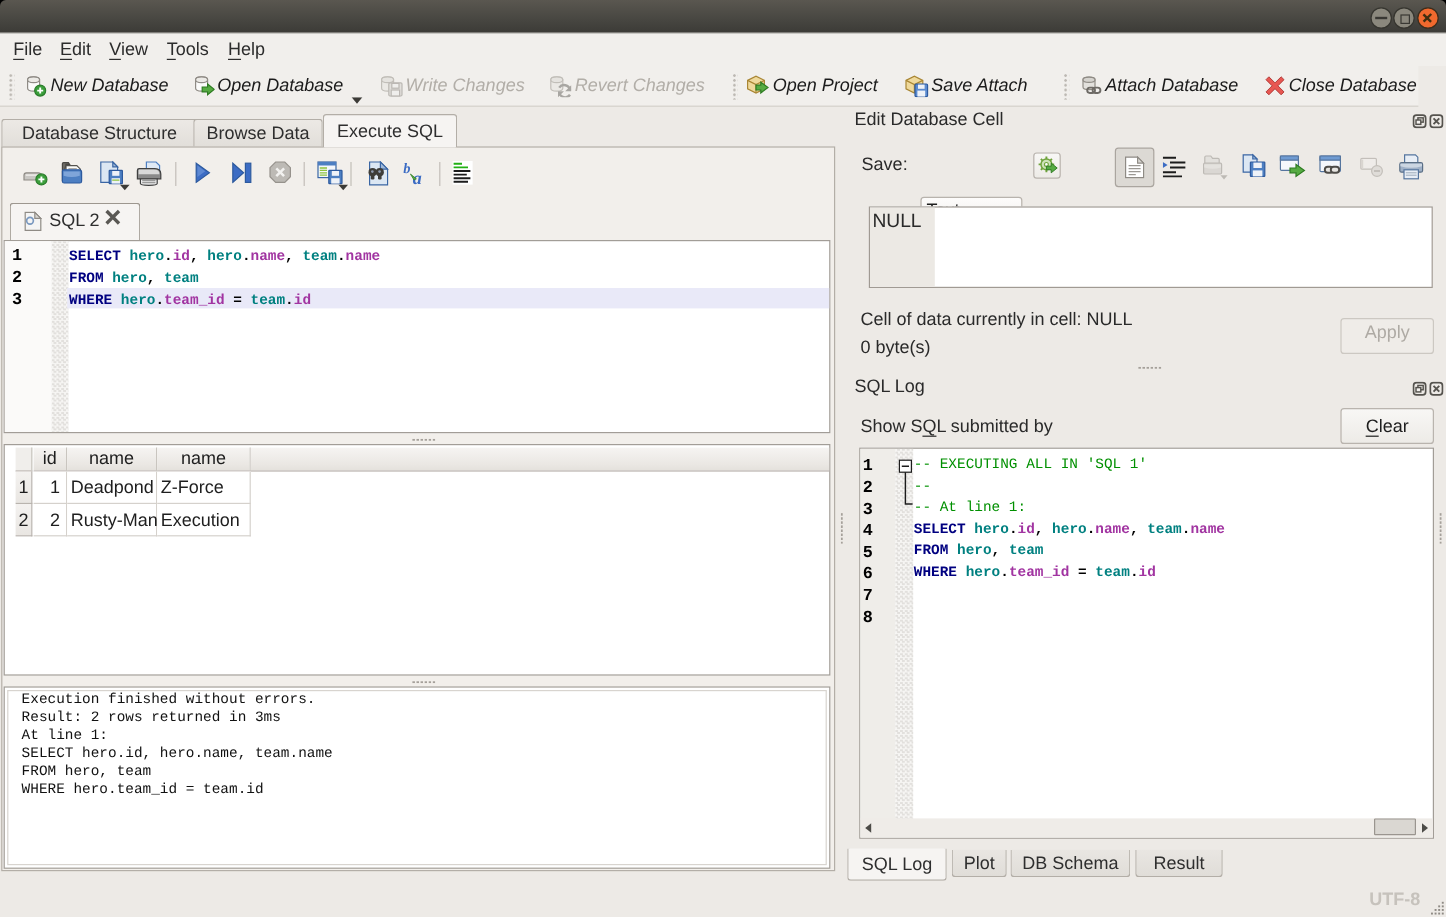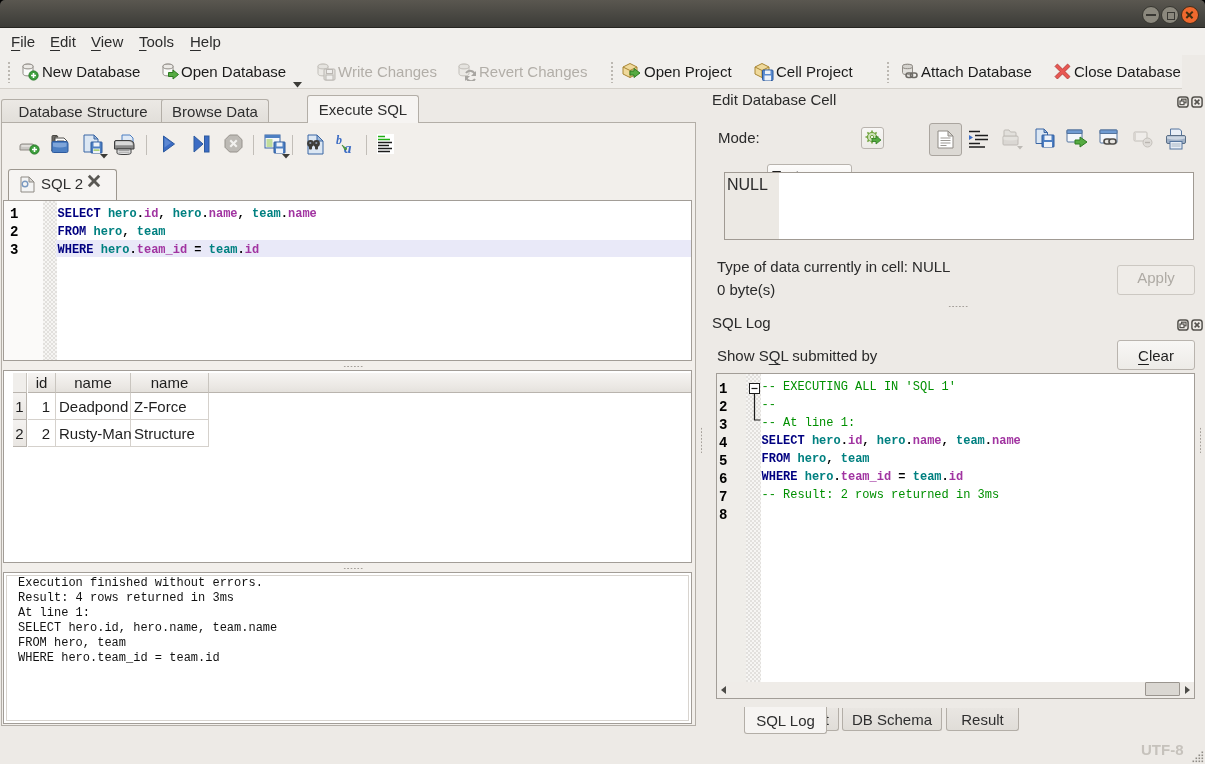--- a/index.html
+++ b/index.html
@@ -21,34 +21,34 @@
 #btn-close::after { content:""; position:absolute; left:3.2px; top:6.7px; width:8.6px; height:1.8px; background:#402e10; transform:rotate(45deg); }
 #btn-close::before { content:""; position:absolute; left:3.2px; top:6.7px; width:8.6px; height:1.8px; background:#402e10; transform:rotate(-45deg); }
 
 
 #menubar { position:absolute; left:0; top:28px; width:1205px; height:27px; background:#f1efec; }
 #menubar span { position:absolute; top:5px; font-size:15px; color:#2c2c2c; }
 u { text-decoration-thickness:1px; text-underline-offset:2.5px; }
 
 
 #toolbar { position:absolute; left:0; top:55px; width:1182px; height:34px;
-  background:#f1efec; border-bottom:1px solid #d4d0ca; }
+  background:#f1efec; border-bottom:1px solid #d4d0ca;font-style:italic; }
 .tb-handle { position:absolute; top:6px; width:5px; height:22px;
   background-image:radial-gradient(#bcb8b2 1px, transparent 1.2px); background-size:4px 4px; }
 .tlbl { position:absolute; top:8px; font-size:15px; color:#1b1b1b; white-space:nowrap; }
 .tlbl.dis { color:#b2aea8; }
 .ticon { position:absolute; top:7px; }
 
 
 .tab-main { position:absolute; background:linear-gradient(#ece9e5,#e1ded9); border:1px solid #b3aea7;
   border-radius:3px 3px 0 0; font-size:15px; color:#2e2e2e;
   display:flex; align-items:center; justify-content:center; white-space:nowrap; }
 #tab-page { position:absolute; left:1px; top:122px; width:695px; height:604px;
   background:#f2efeb; border:1px solid #b3aea7; }
-.tab-active { background:#f6f4f2 !important; z-index:3;margin-left:38px; }
+.tab-active { background:#f6f4f2 !important; z-index:3; }
 
 
 .sqlicon { position:absolute; }
 .vsep { position:absolute; top:135px; width:1px; height:20px; background:#c2beb8; }
 
 
 #sql1tab { position:absolute; left:8px; top:169px; width:109px; height:31px;
   background:#f6f4f2; border:1px solid #9d978f; border-bottom:none; border-radius:3px 3px 0 0; z-index:4; }
 
 
@@ -176,21 +176,21 @@
       </svg></span>
   <div class="tlbl" style="left:644px;">Open Project</div>
   <span class="ticon" style="left:754px;"><svg width="20" height="19" viewBox="0 0 20 19">
     <path d="M1 5 l7 -3.5 7 3.5 v7 l-7 3.5 -7 -3.5 z" fill="#efd99b" stroke="#a98634"></path>
     <path d="M1 5 l7 3.5 7 -3.5" fill="none" stroke="#a98634"></path>
     <path d="M8 8.5 v7" stroke="#a98634"></path>
     <rect x="8.5" y="8" width="10.5" height="10.5" rx="1" fill="#5b8bd0" stroke="#2d5a9e"></rect>
     <rect x="11" y="8.5" width="5.5" height="3.5" fill="#eef2f8"></rect>
     <rect x="10.5" y="13.5" width="6.5" height="5" fill="#eef2f8"></rect>
       </svg></span>
-  <div class="tlbl" style="left:776px;">Cell Project</div>
+  <div class="tlbl" style="left:776px;">Save Attach</div>
   <div class="tb-handle" style="left:886px;"></div>
   <span class="ticon" style="left:900px;"><svg width="20" height="19" viewBox="0 0 20 19">
     <path d="M2.5 4.5 A5 2.2 0 0 1 12.5 4.5 L12.5 10.5 A5 2.2 0 0 1 2.5 10.5 Z" fill="#e3e1dd" stroke="#8f8b85"></path>
     <ellipse cx="7.5" cy="4.5" rx="5" ry="2.2" fill="#d5d3ce" stroke="#8f8b85"></ellipse>
     <rect x="6" y="11" width="6.5" height="4.5" rx="2.2" fill="none" stroke="#6e6b66" stroke-width="1.6"></rect>
     <rect x="10.5" y="11" width="6.5" height="4.5" rx="2.2" fill="none" stroke="#6e6b66" stroke-width="1.6"></rect>
       </svg></span>
   <div class="tlbl" style="left:921px;">Attach Database</div>
   <span class="ticon" style="left:1054px; top:8px;"><svg width="17" height="17" viewBox="0 0 17 17">
     <path d="M3.4 1 L8.5 6.1 L13.6 1 L16 3.4 L10.9 8.5 L16 13.6 L13.6 16 L8.5 10.9 L3.4 16 L1 13.6 L6.1 8.5 L1 3.4 Z" fill="#e85752" stroke="#b03a36" stroke-width="0.8"></path>
@@ -311,44 +311,44 @@
   <div class="ghead" style="left:52px; width:75px;">name</div>
   <div class="ghead" style="left:127px; width:78px;">name</div>
   <div class="ghead" style="left:205px; width:482px; border-right:none;"></div>
   <div class="grow-h" style="top:22px;">1</div>
   <div class="gcell gnum" style="left:24px; top:22px; width:28px;">1</div>
   <div class="gcell" style="left:52px; top:22px; width:75px; padding:0 3px;">Deadpond</div>
   <div class="gcell" style="left:127px; top:22px; width:78px; padding:0 3px;">Z-Force</div>
   <div class="grow-h" style="top:49px;">2</div>
   <div class="gcell gnum" style="left:24px; top:49px; width:28px;">2</div>
   <div class="gcell" style="left:52px; top:49px; width:75px; padding:0 3px;">Rusty-Man</div>
-  <div class="gcell" style="left:127px; top:49px; width:78px; padding:0 3px;">Structure</div>
+  <div class="gcell" style="left:127px; top:49px; width:78px; padding:0 3px;">Execution</div>
 </div>
 
 <div id="msg">
     <div class="inner">Execution finished without errors.
-Result: 4 rows returned in 3ms
+Result: 2 rows returned in 3ms
 At line 1:
 SELECT hero.id, hero.name, team.name
 FROM hero, team
 WHERE hero.team_id = team.id</div>
   </div>
 
 <div class="dockhdr" style="left:712px; top:91px;">Edit Database Cell</div>
 <span class="abs" style="left:1177px; top:94px;"><svg width="12" height="12" viewBox="0 0 12 12">
   <rect x="0.9" y="0.9" width="10.2" height="10.2" rx="2.6" fill="none" stroke="#55534e" stroke-width="1.5"></rect>
   <rect x="4.6" y="3.2" width="4.4" height="3.6" fill="none" stroke="#55534e" stroke-width="1.2"></rect>
   <rect x="3" y="5" width="4" height="3.6" fill="#f4f2ef" stroke="#55534e" stroke-width="1.2"></rect>
     </svg></span>
 <span class="abs" style="left:1191px; top:94px;"><svg width="12" height="12" viewBox="0 0 12 12">
   <rect x="0.9" y="0.9" width="10.2" height="10.2" rx="2.6" fill="none" stroke="#55534e" stroke-width="1.5"></rect>
   <path d="M3.6 3.6 l4.8 4.8 M8.4 3.6 l-4.8 4.8" stroke="#55534e" stroke-width="1.6"></path>
     </svg></span>
 
-<div class="dockhdr" style="left:718px; top:129px;">Mode:</div>
+<div class="dockhdr" style="left:718px; top:129px;">Save:</div>
 <div class="combo" style="left:767px; top:126px; width:85px; height:23px;">
     <span class="ctext" style="left:4px; top:2px;">Text</span>
     <span class="arrow" style="right:8px;"></span>
   </div>
 <div class="pbtn" style="left:861px; top:127px; width:23px; height:22px;">
     <svg width="18" height="18" viewBox="0 0 18 18">
   <circle cx="8" cy="8" r="4.5" fill="#cde2b8" stroke="#6fa33c" stroke-width="1.2"></circle>
   <circle cx="8" cy="8" r="1.6" fill="#fff" stroke="#6fa33c"></circle>
   <g stroke="#6fa33c" stroke-width="1.6">
         <path d="M8 1.5 v2 M8 12.5 v2 M1.5 8 h2 M12.5 8 h2 M3.4 3.4 l1.4 1.4 M11.2 11.2 l1.4 1.4 M12.6 3.4 l-1.4 1.4 M4.8 11.2 l-1.4 1.4"></path>
@@ -404,21 +404,21 @@
   <path d="M2 8.5 h18 v2 a32 32 0 0 1 -18 0 z" fill="#ccd6e2"></path>
   <rect x="5" y="13.5" width="12" height="7.5" fill="#e8eef6" stroke="#55759e"></rect>
   <path d="M6.5 16 h9 M6.5 18 h9" stroke="#9aa7b8" stroke-width="0.8"></path>
     </svg></span>
 
 <div id="cellEdit">
   <div class="nullcol"></div>
   <div class="nulltxt">NULL</div>
 </div>
 
-<div class="dockhdr" style="left:717px; top:257.5px;">Type of data currently in cell: NULL</div>
+<div class="dockhdr" style="left:717px; top:257.5px;">Cell of data currently in cell: NULL</div>
 <div class="dockhdr" style="left:717px; top:280.5px;">0 byte(s)</div>
 <div class="pbtn" style="left:1117px; top:265px; width:78px; height:30px; color:#aeaaa4; background:#efece8; border-color:#ccc8c2; padding-bottom:5px;">Apply</div>
 
 <div class="splitdots" style="left:948px; top:305px;"></div>
 
 <div class="dockhdr" style="left:712px; top:314px;">SQL Log</div>
 <span class="abs" style="left:1177px; top:317px;"><svg width="12" height="12" viewBox="0 0 12 12">
   <rect x="0.9" y="0.9" width="10.2" height="10.2" rx="2.6" fill="none" stroke="#55534e" stroke-width="1.5"></rect>
   <rect x="4.6" y="3.2" width="4.4" height="3.6" fill="none" stroke="#55534e" stroke-width="1.2"></rect>
   <rect x="3" y="5" width="4" height="3.6" fill="#f4f2ef" stroke="#55534e" stroke-width="1.2"></rect>
@@ -450,21 +450,20 @@
     <rect x="1.5" y="1.5" width="10" height="10" fill="#fff" stroke="#1c1c1c"></rect>
     <path d="M3.5 6.5 h6" stroke="#1c1c1c" stroke-width="1.2"></path>
     <path d="M6.5 11.5 V38 h6" fill="none" stroke="#1c1c1c" stroke-width="1.2"></path>
     </svg>
   <div class="cl cm mono" style="top:6px; left:44.5px; font:12px 'Liberation Mono',monospace; color:#009000;">-- EXECUTING ALL IN 'SQL 1'</div>
   <div class="cl cm" style="top:24px; left:44.5px; font:12px 'Liberation Mono',monospace; color:#009000;">--</div>
   <div class="cl cm" style="top:42px; left:44.5px; font:12px 'Liberation Mono',monospace; color:#009000;">-- At line 1:</div>
   <div class="cl" style="top:60px; left:44.5px; font:bold 12px 'Liberation Mono',monospace;"><span class="kw">SELECT</span> <span class="tbl">hero</span>.<span class="fld">id</span>, <span class="tbl">hero</span>.<span class="fld">name</span>, <span class="tbl">team</span>.<span class="fld">name</span></div>
   <div class="cl" style="top:78px; left:44.5px; font:bold 12px 'Liberation Mono',monospace;"><span class="kw">FROM</span> <span class="tbl">hero</span>, <span class="tbl">team</span></div>
   <div class="cl" style="top:96px; left:44.5px; font:bold 12px 'Liberation Mono',monospace;"><span class="kw">WHERE</span> <span class="tbl">hero</span>.<span class="fld">team_id</span> = <span class="tbl">team</span>.<span class="fld">id</span></div>
-  <div class="cl cm" style="top:114px; left:44.5px; font:12px 'Liberation Mono',monospace; color:#009000;">-- Result: 2 rows returned in 3ms</div>
   <div id="hscroll">
     <span class="sarr" style="left:0px;"><svg width="13" height="14">
           <path d="M9 3 L4 7 L9 11 Z" fill="#4c4b47"></path>
         </svg></span>
     <div class="thumb"></div>
     <span class="sarr" style="right:0px;"><svg width="13" height="14">
           <path d="M4 3 L9 7 L4 11 Z" fill="#4c4b47"></path>
         </svg></span>
   </div>
 </div>

